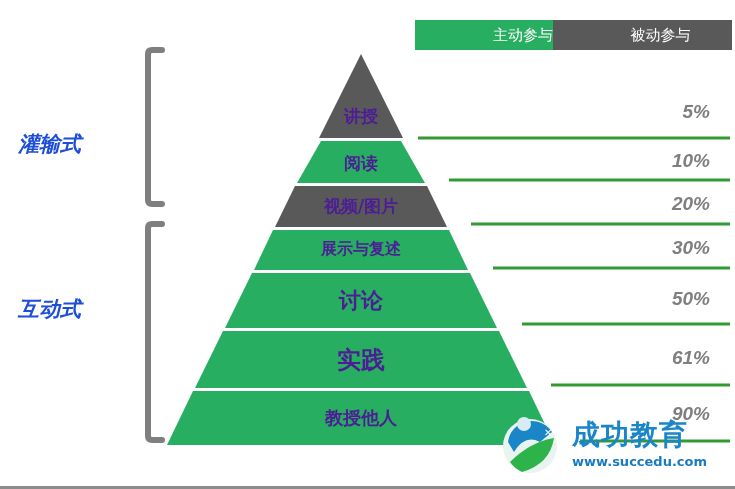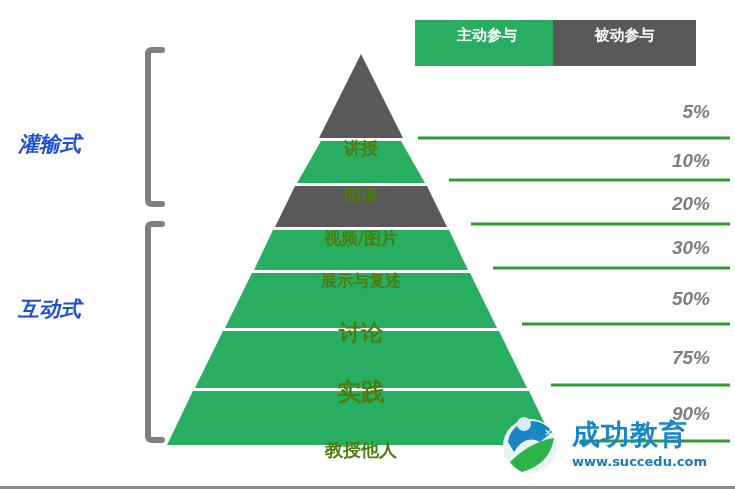--- a/index.html
+++ b/index.html
@@ -1,24 +1,24 @@
 <!DOCTYPE html>
 <html><head>
 <meta charset="utf-8">
 <style>
   html, body { margin:0; padding:0; background:#ffffff; }
   body { width:735px; height:489px; position:relative; overflow:hidden;
          font-family:"DejaVu Sans","Liberation Sans",sans-serif; }
-  .legend { position:absolute; top:20px; height:46px; color:#fff; font-weight:bold;
-            font-size:15px; line-height:30px; text-align:center; }
+  .legend { position:absolute; top:20px; height:30px; color:#fff; font-weight:normal;
+            font-size:15px; line-height:30px; text-align:center;padding-left:36px; }
   .legend.active { left:415px; width:144px; background:#27ae60; }
   .legend.passive { left:553px; width:143px; background:#595959; }
   svg.pyr { position:absolute; left:0; top:0; }
-  .lbl { position:absolute; color:#4d7c0f; font-weight:bold; text-align:center;
-         transform:translateX(-50%); white-space:nowrap;margin-top:32px; }
+  .lbl { position:absolute; color:#4c1d95; font-weight:bold; text-align:center;
+         transform:translateX(-50%); white-space:nowrap; }
   .pct { position:absolute; right:25px; color:#7f7f7f; font-style:italic; font-weight:bold;
          font-size:19px; font-family:"Liberation Sans","DejaVu Sans",sans-serif; }
   .cat { position:absolute; left:18px; color:#1d4ed8; font-style:italic; font-weight:bold; font-size:21px; }
   .bottom-bar { position:absolute; left:0; right:0; top:486px; height:3px; background:#8c8c8c; }
   .logo { position:absolute; left:500px; top:412px; width:235px; height:64px; }
   .logo-text { position:absolute; left:72px; top:4px; font-size:28px; font-weight:bold; color:#1a86c8; letter-spacing:1px;text-align:right; }
   .logo-url { position:absolute; left:72px; top:42px; font-size:13px; font-weight:bold; color:#1a7abf; }
 </style>
 </head>
 <body>
@@ -59,21 +59,21 @@
 <div class="lbl" style="left:361px; top:239px; font-size:16px;">展示与复述</div>
 <div class="lbl" style="left:361px; top:286px; font-size:22px;">讨论</div>
 <div class="lbl" style="left:361px; top:344px; font-size:24px;">实践</div>
 <div class="lbl" style="left:361px; top:406px; font-size:18px;">教授他人</div>
 
 <div class="pct" style="top:101px">5%</div>
 <div class="pct" style="top:150px">10%</div>
 <div class="pct" style="top:193px">20%</div>
 <div class="pct" style="top:237px">30%</div>
 <div class="pct" style="top:288px">50%</div>
-<div class="pct" style="top:347px">75%</div>
+<div class="pct" style="top:347px">61%</div>
 <div class="pct" style="top:403px">90%</div>
 
 <div class="logo">
   <svg width="60" height="64" style="position:absolute;left:0;top:0">
     <circle cx="30" cy="34" r="27" fill="#e8f4f0"></circle>
     <path d="M8,30 A24,24 0 0 1 52,20 L40,30 Q25,22 14,40 Z" fill="#1a86c8"></path>
     <path d="M10,50 Q30,30 54,26 Q50,52 22,60 Q14,56 10,50 Z" fill="#2eb34a"></path>
     <circle cx="24" cy="12" r="7" fill="#d8ecf5"></circle>
     <text x="44" y="24" font-size="10" fill="#fff">✕</text>
   </svg>

